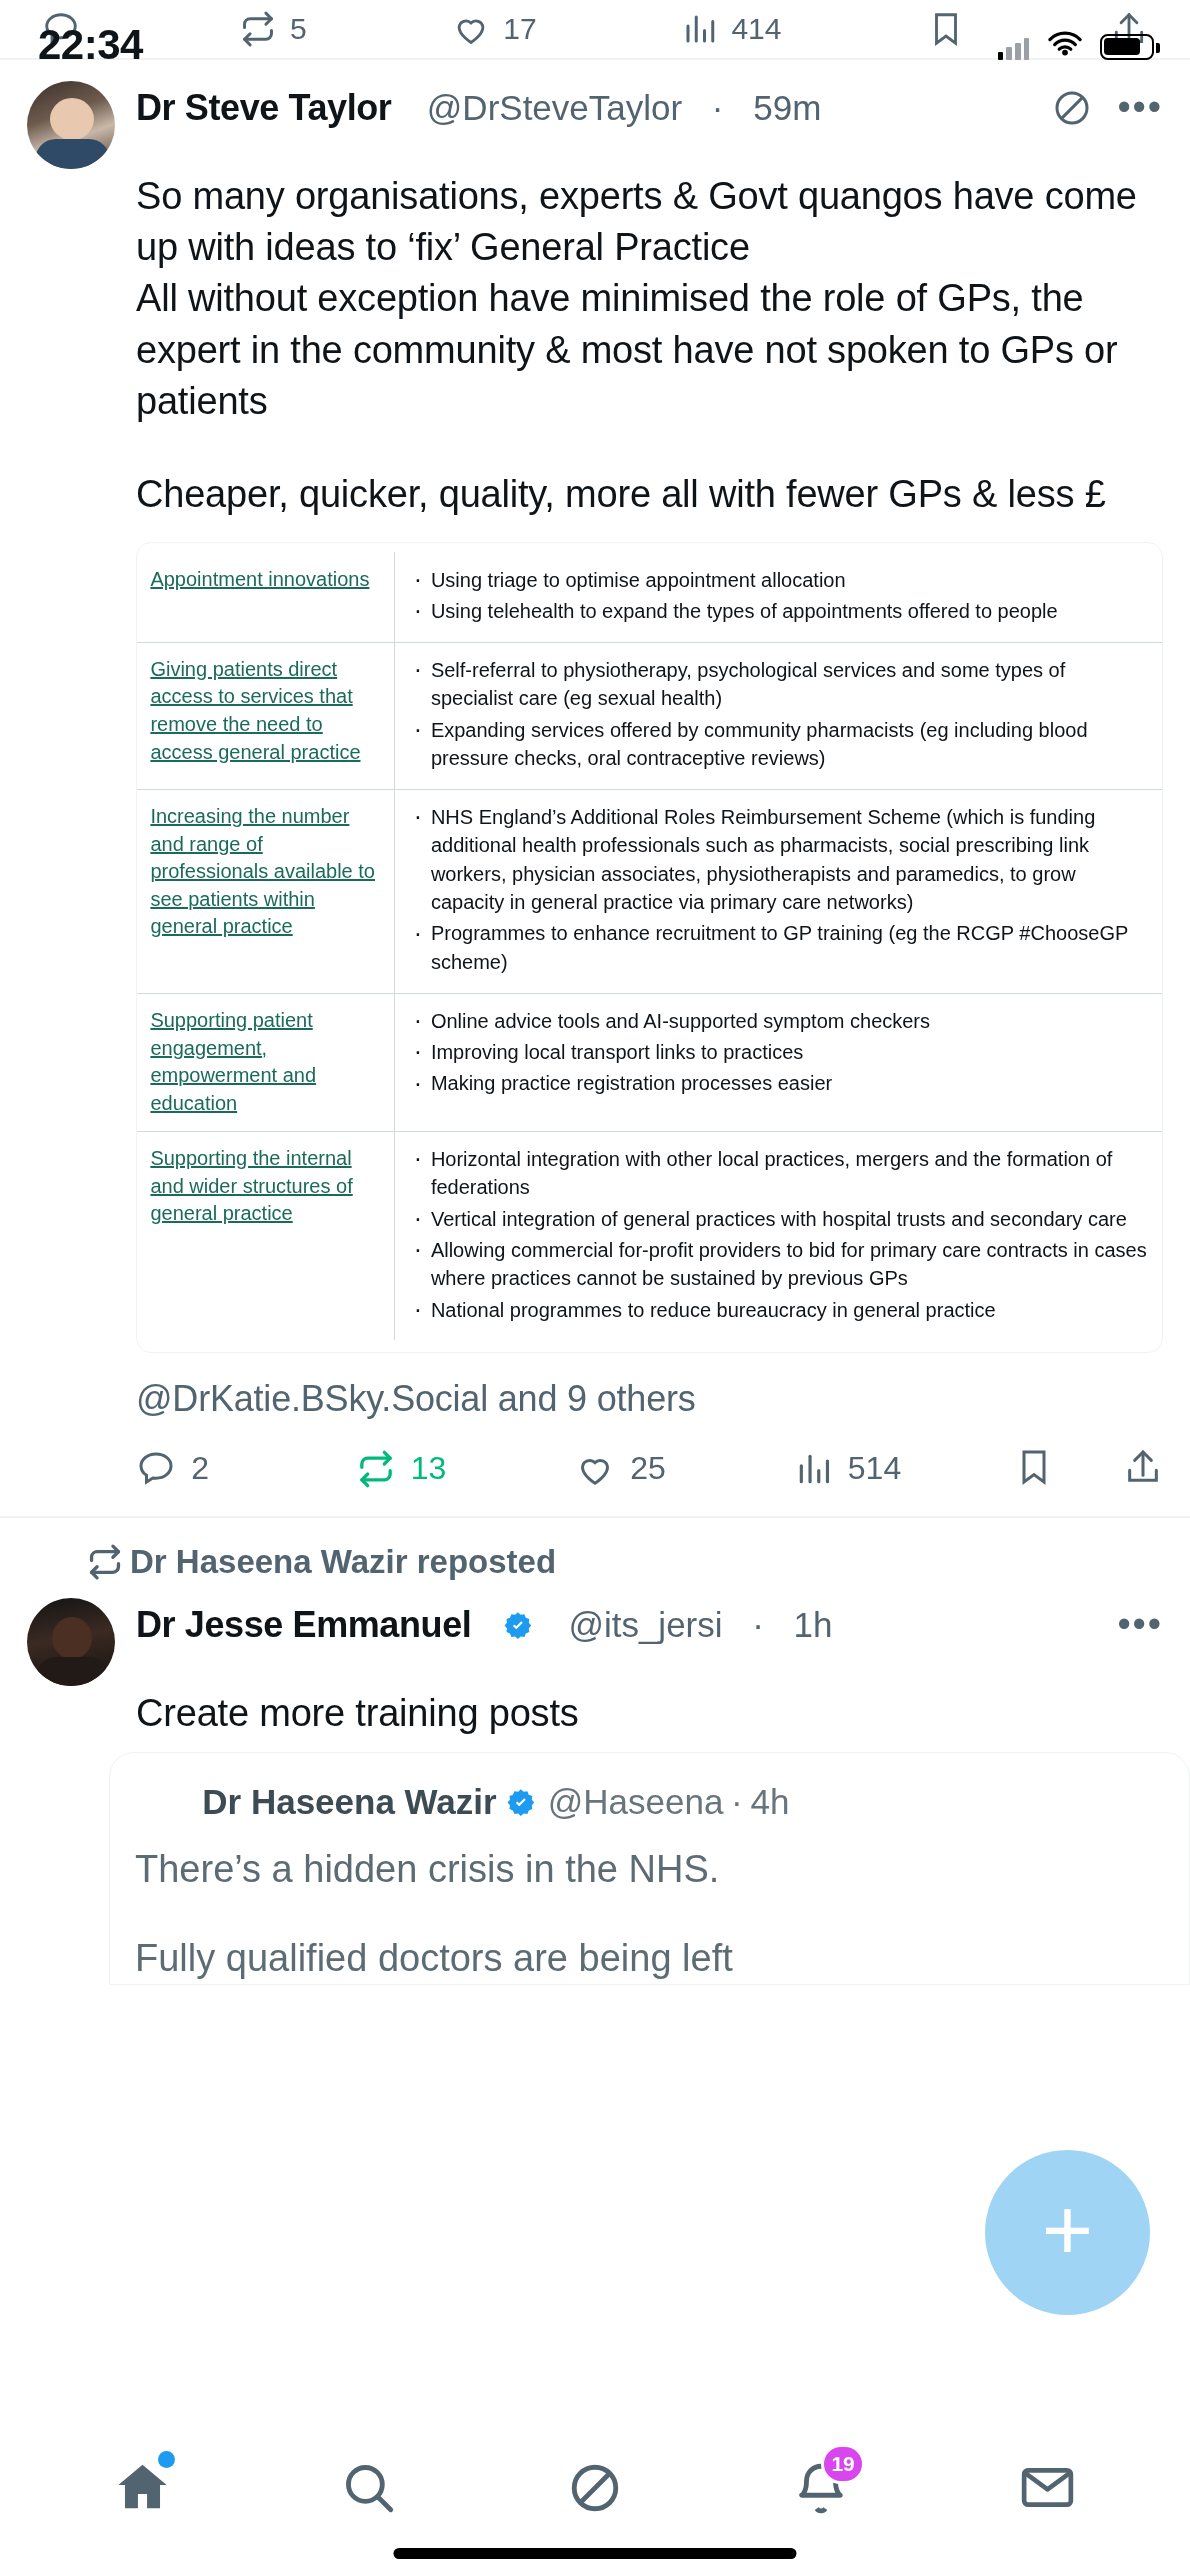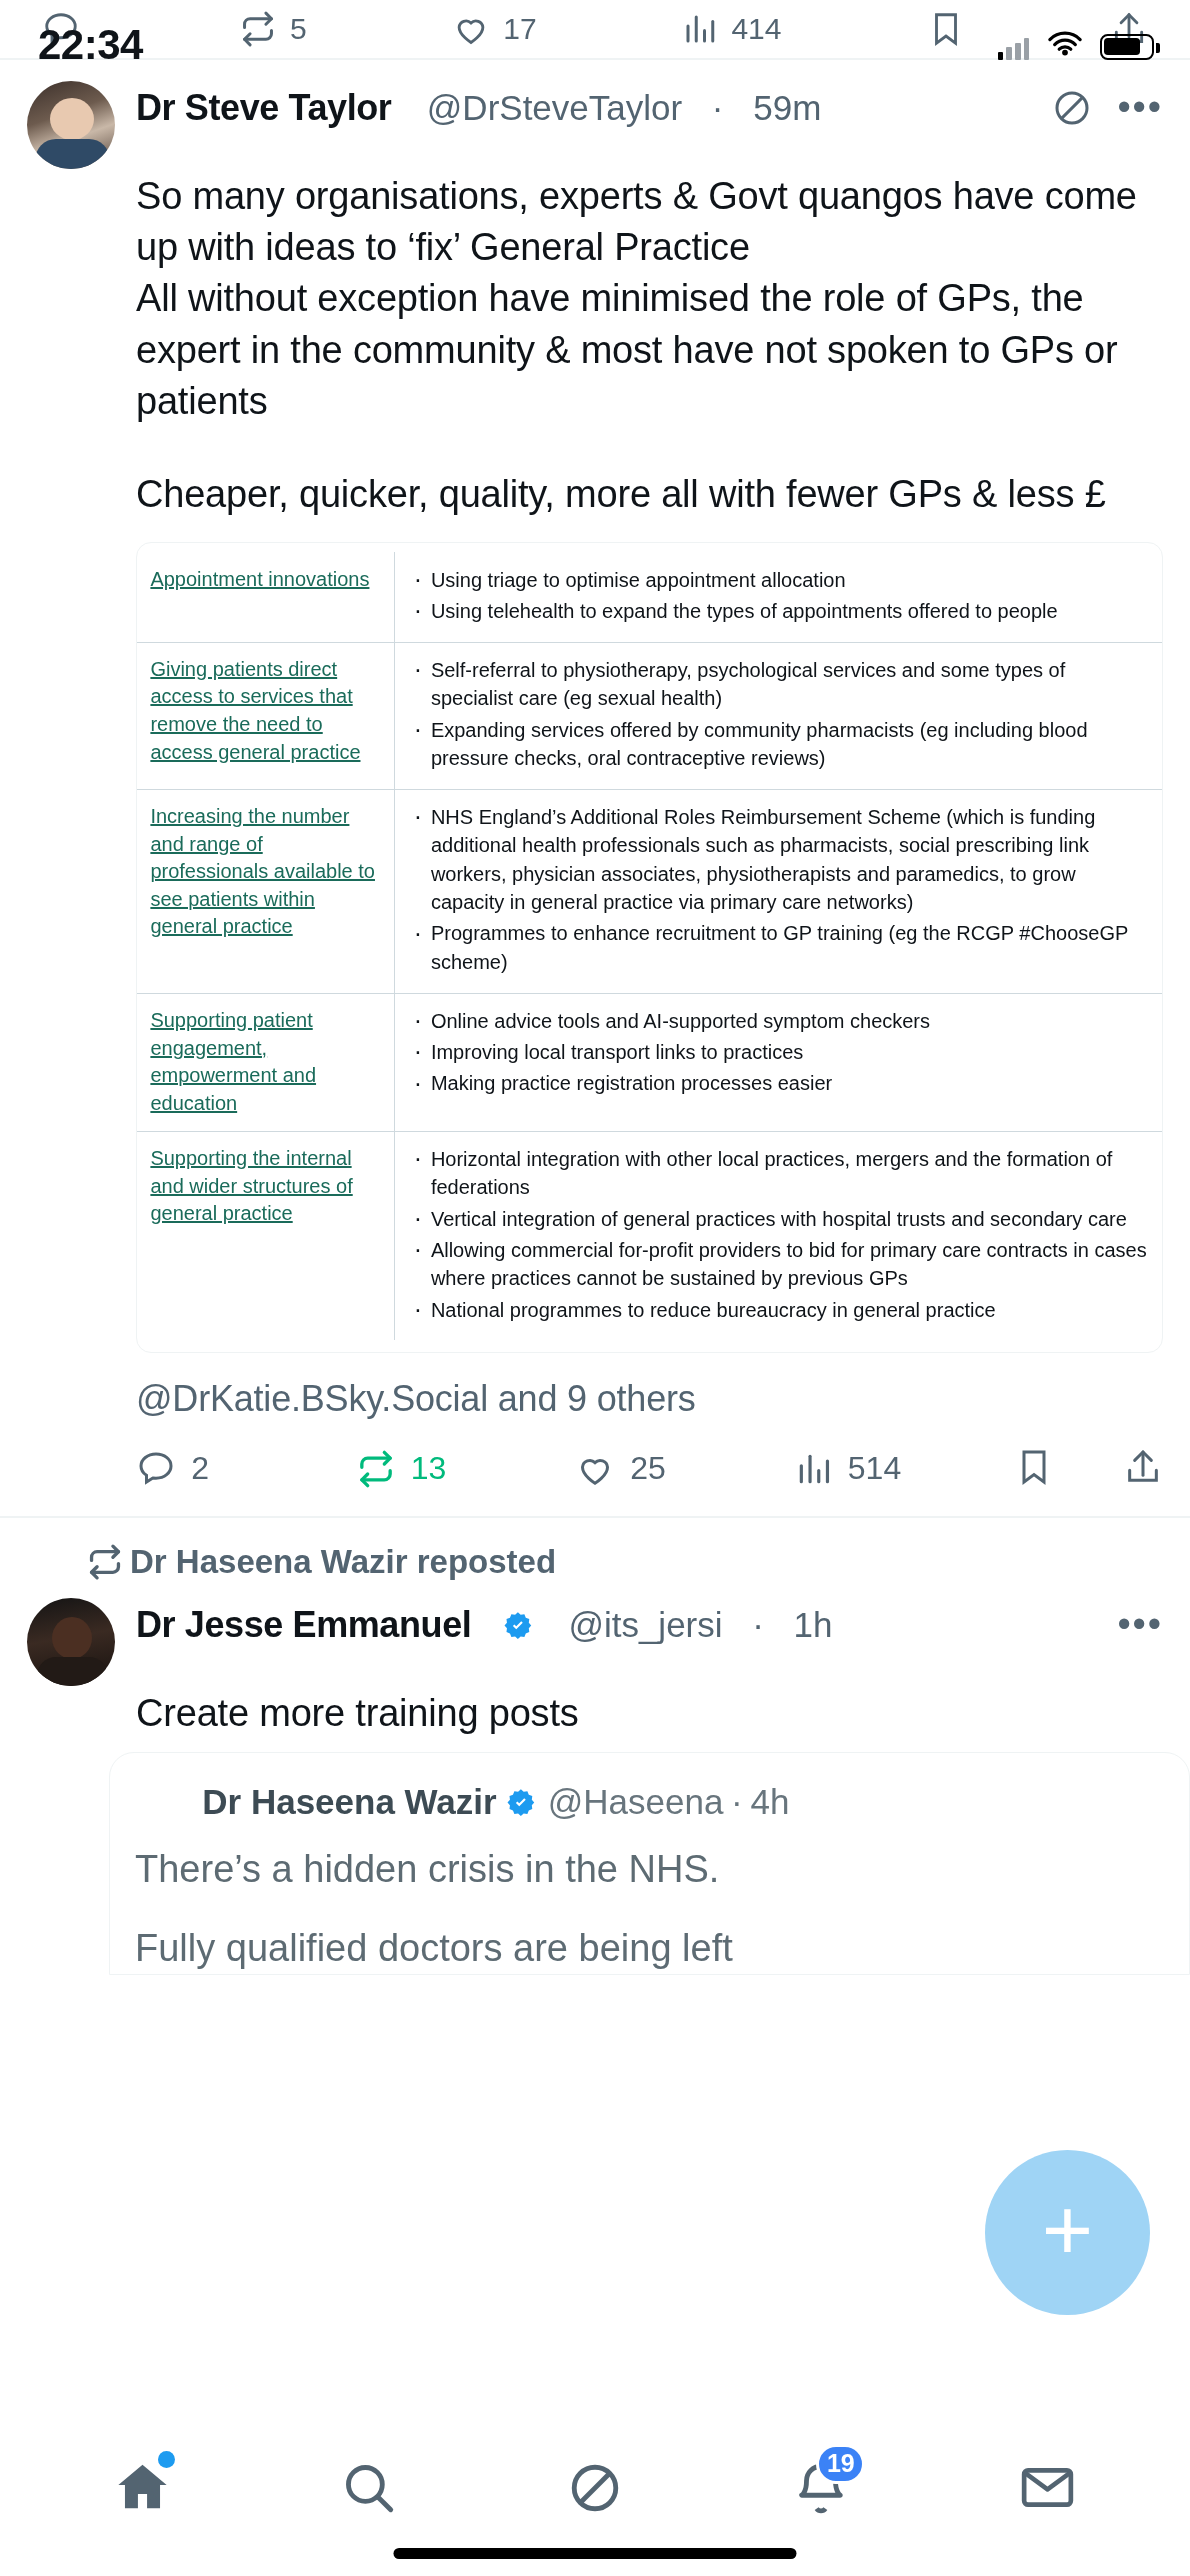--- a/index.html
+++ b/index.html
@@ -135,36 +135,36 @@
   .quote-card {
     margin: 13.4px 0 0 109px;
     border:1.9px solid #eff3f4; border-top-left-radius:25px; border-top-right-radius:25px;
     padding: 23px 25px 0 25px;
   }
   .quote-head { display:flex; align-items:center; }
   .q-avatar { width:52px; height:52px; border-radius:50%; margin-right:15.3px; flex:0 0 52px; overflow:hidden; position:relative;}
   .q-name { font-size:35px; font-weight:700; color:#3d4b54;}
   .q-handle { font-size:35px; color:#68757d; margin-left:11.5px;}
   .quote-text { font-size:38px; color:#5d6b73; margin-top:15.3px; line-height:1.35;}
-  .quote-text.t2 { margin-top: 28px; }
+  .quote-text.t2 { margin-top: 38px; }
 
   
   .bottom-nav {
     position:absolute; left:0; bottom:0; width:1190px; height:144px;
     background:rgba(255,255,255,0.92);
     display:flex; align-items:center; justify-content:space-around;
     padding: 0 29px 33px 29px;
     z-index: 30;
   }
   .nav-item { position:relative; width:115px; height:84px; display:flex; align-items:center; justify-content:center;}
   .nav-dot { position:absolute; top:5.8px; right:25px; width:17px; height:17px; border-radius:50%; background:#1d9bf0; }
   .nav-badge {
     position:absolute; top:-1.9px; right:13.4px; min-width:40px; height:40px;
-    background:#3b82f6; color:#fff; border-radius:20px;
-    font-size:25px; font-weight:700; display:flex; align-items:center; justify-content:center;
+    background:#d946ef; color:#fff; border-radius:20px;
+    font-size:21px; font-weight:700; display:flex; align-items:center; justify-content:center;
     padding: 0 7.7px; border:3.8px solid #fff;
   }
   .home-indicator {
     position:absolute; bottom:17px; left:50%; transform:translateX(-50%);
     width: 403px; height:11.5px; border-radius:5.8px; background:#000;
     z-index: 35;
   }
 
   
   .fab {

